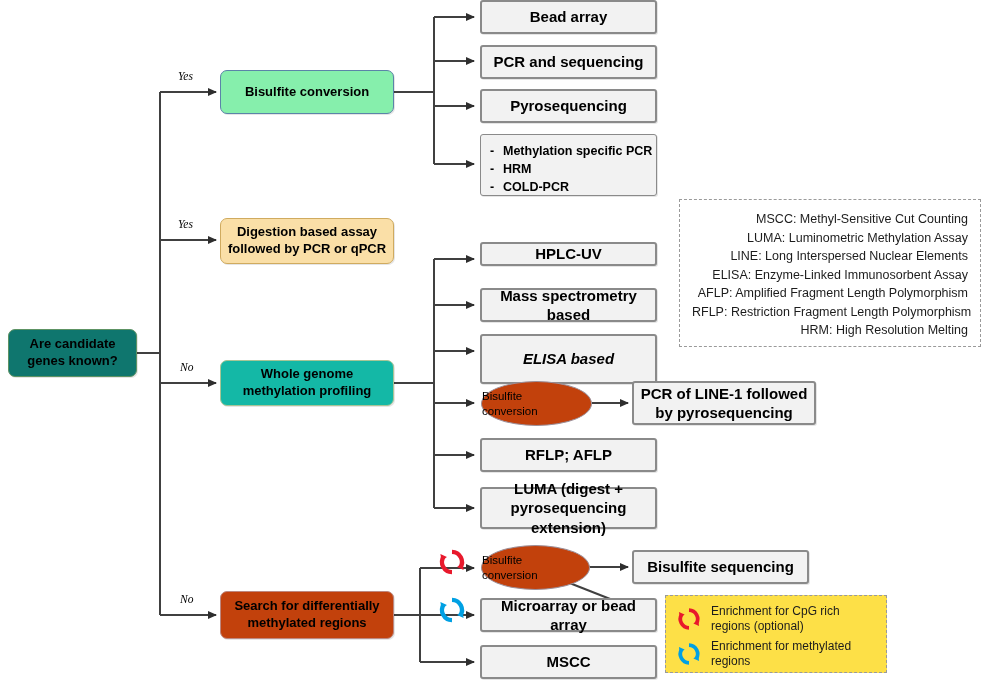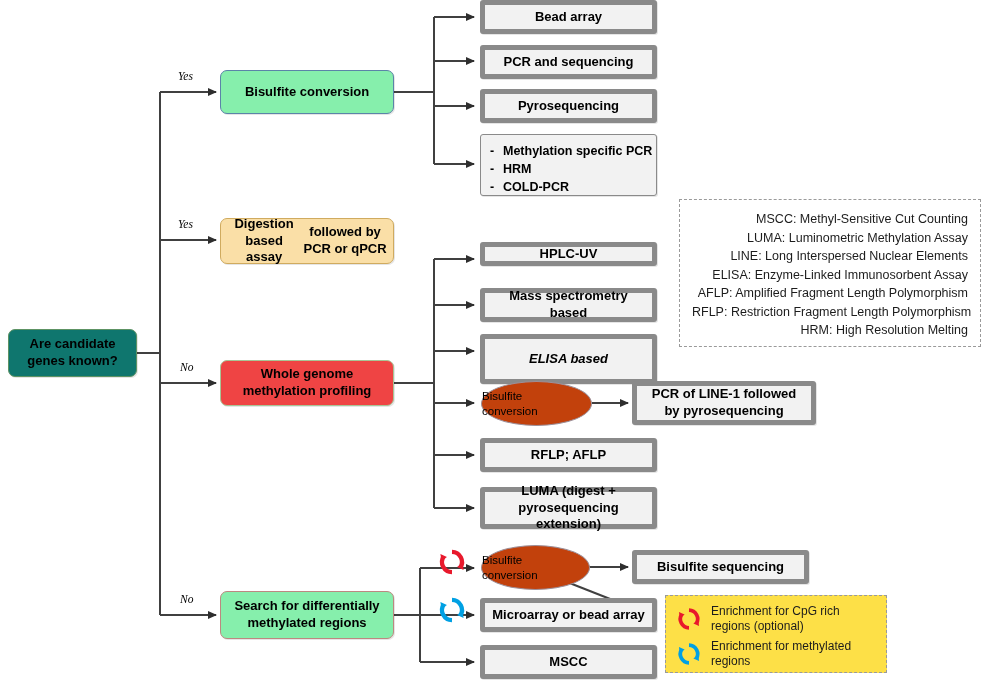--- a/index.html
+++ b/index.html
@@ -24,39 +24,39 @@
     pointer-events: none;
   }
   .node {
     position: absolute;
     box-sizing: border-box;
     display: flex;
     align-items: center;
     justify-content: center;
     text-align: center;
     font-weight: bold;
-    font-size: 13px;
+    font-size: 15px;
     color: #000000;
     line-height: 1.28;
-    border: 5px solid #ec4899;
+    border: 2px solid #ec4899;
     background: #f2f2f2;
     border-radius: 3px;
     padding: 2px 5px;
     box-shadow: 1px 1px 0 rgba(0,0,0,0.10);
   }
   .node.decision {
     border-radius: 7px;
     border: 1px solid #7e7e7e;
     font-size: 13px;
   }
   .node.green   { background: #0f766e; border-color: #5d9364; }
   .node.blue    { background: #86efac; border-color: #5b84a8; }
   .node.orange  { background: #fadfa7; border-color: #d0ab5f; }
-  .node.lgreen  { background: #ef4444; border-color: #a8c596; }
-  .node.salmon  { background: #86efac; border-color: #bd8880; }
+  .node.lgreen  { background: #14b8a6; border-color: #a8c596; }
+  .node.salmon  { background: #c2410c; border-color: #bd8880; }
   .node.plain   { background: #f2f2f2; border-color: #8a8a8a; }
 
   .ellipse {
     position: absolute;
     box-sizing: border-box;
     display: flex;
     align-items: flex-start;
     justify-content: center;
     text-align: center;
     font-size: 11.5px;
@@ -187,21 +187,21 @@
 
   <div class="edge-label" style="left:178px; top:70px;">Yes</div>
   <div class="edge-label" style="left:178px; top:218px;">Yes</div>
   <div class="edge-label" style="left:180px; top:361px;">No</div>
   <div class="edge-label" style="left:180px; top:593px;">No</div>
 
   <div class="node decision blue" style="left:220px; top:70px; width:174px; height:44px;">
     <span>Bisulfite conversion</span>
   </div>
 
-  <div class="node decision orange" style="left:220px; top:218px; width:174px; height:46px; flex-direction:row;">
+  <div class="node decision orange" style="left:220px; top:218px; width:174px; height:46px; flex-direction:column;">
     <span>Digestion based assay</span>
     <span>followed by PCR or qPCR</span>
   </div>
 
   <div class="node decision lgreen" style="left:220px; top:360px; width:174px; height:46px; flex-direction:column;">
     <span>Whole genome</span>
     <span>methylation profiling</span>
   </div>
 
   <div class="node decision salmon" style="left:220px; top:591px; width:174px; height:48px; flex-direction:column;">

